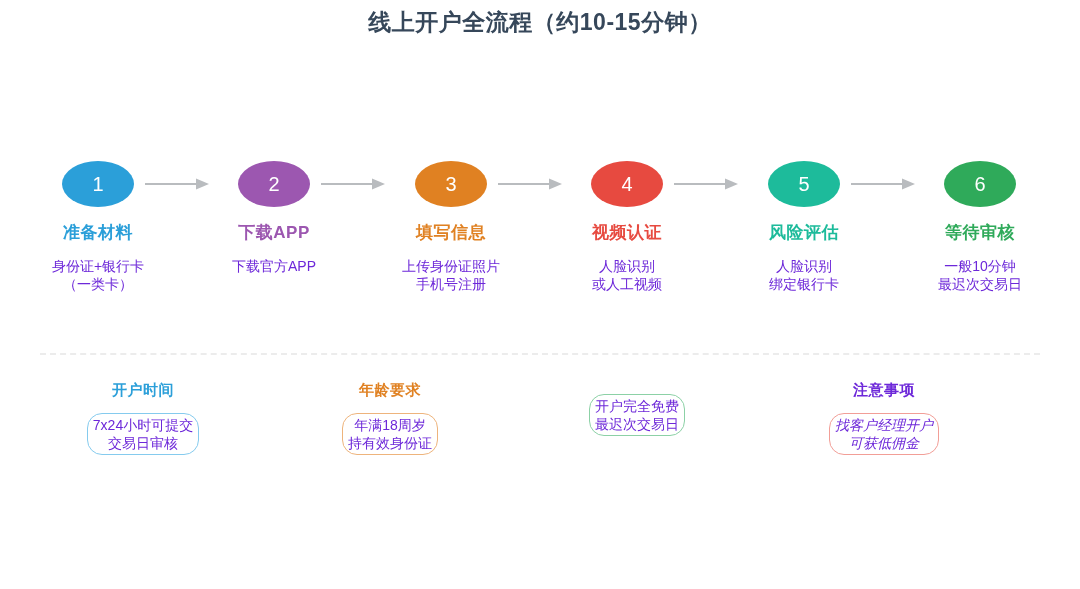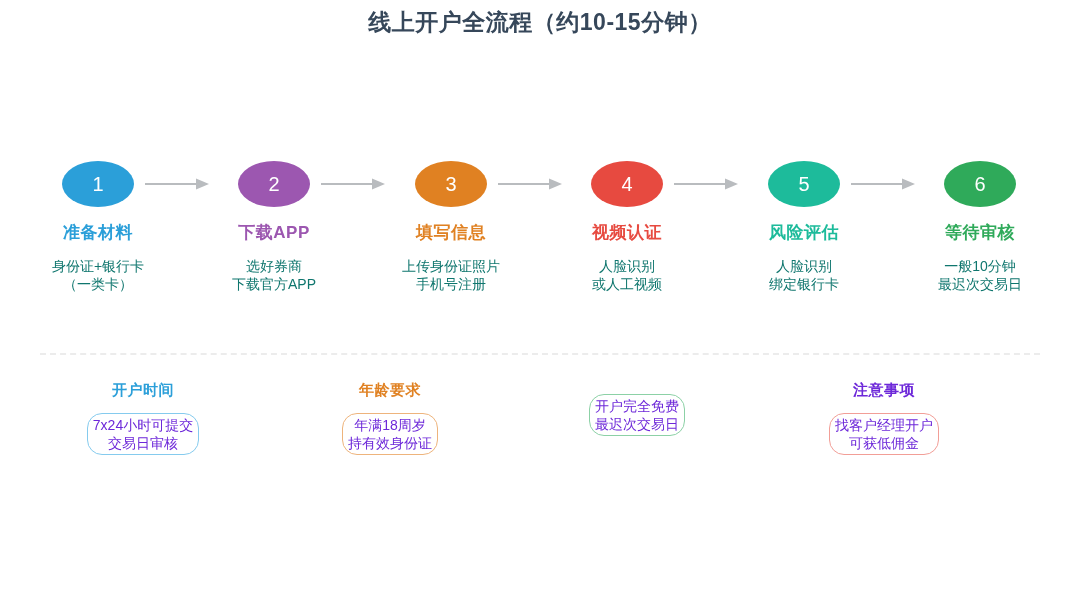--- a/index.html
+++ b/index.html
@@ -24,21 +24,21 @@
   .ellipse {
     width: 72px; height: 46px; margin: 0 auto;
     border-radius: 50%;
     display: flex; align-items: center; justify-content: center;
     color: #ffffff; font-size: 20px; font-weight: 400;
   }
   .step-label {
     margin-top: 14px; font-size: 17px; font-weight: 700;
     letter-spacing: 0.5px;
   }
-  .step-desc { margin-top: 13px; font-size: 14px; color: #0f766e; }
+  .step-desc { margin-top: 13px; font-size: 14px; color: #6d28d9; }
   .desc-line { line-height: 18px; }
 
   
   .arrow { position: absolute; top: 177px; }
   .arrow-line { stroke: var(--arrow-color, #b9bcbf); stroke-width: 2; }
   .arrow-head { fill: var(--arrow-color, #b9bcbf); }
 
   
   .divider {
     position: absolute; top: 353px; left: 40px; width: 1000px;
@@ -69,21 +69,20 @@
     <div class="step-desc">
       <div class="desc-line">身份证+银行卡</div>
       <div class="desc-line">（一类卡）</div>
     </div>
   </div>
 
   <div class="step" style="left:186px">
     <div class="ellipse" style="background-color: rgb(156, 87, 176);">2</div>
     <div class="step-label" style="color: rgb(156, 87, 176);">下载APP</div>
     <div class="step-desc">
-      <div class="desc-line">选好券商</div>
       <div class="desc-line">下载官方APP</div>
     </div>
   </div>
 
   <div class="step" style="left:363px">
     <div class="ellipse" style="background-color: rgb(224, 129, 34);">3</div>
     <div class="step-label" style="color: rgb(224, 129, 34);">填写信息</div>
     <div class="step-desc">
       <div class="desc-line">上传身份证照片</div>
       <div class="desc-line">手机号注册</div>
@@ -158,19 +157,19 @@
 
   <div class="info" style="left:527px">
     <div class="info-box" style="border-color: rgb(140, 209, 166);">
       <div class="info-line">开户完全免费</div>
       <div class="info-line">最迟次交易日</div>
     </div>
   </div>
 
   <div class="info" style="left:774px">
     <div class="info-title" style="color: #6d28d9;">注意事项</div>
-    <div class="info-box" style="border-color: rgb(242, 158, 151);">
+    <div class="info-box" style="border-color: rgb(242, 158, 151); font-style: italic;">
       <div class="info-line">找客户经理开户</div>
       <div class="info-line">可获低佣金</div>
     </div>
   </div>
 
 </div>
 
 </body></html>

